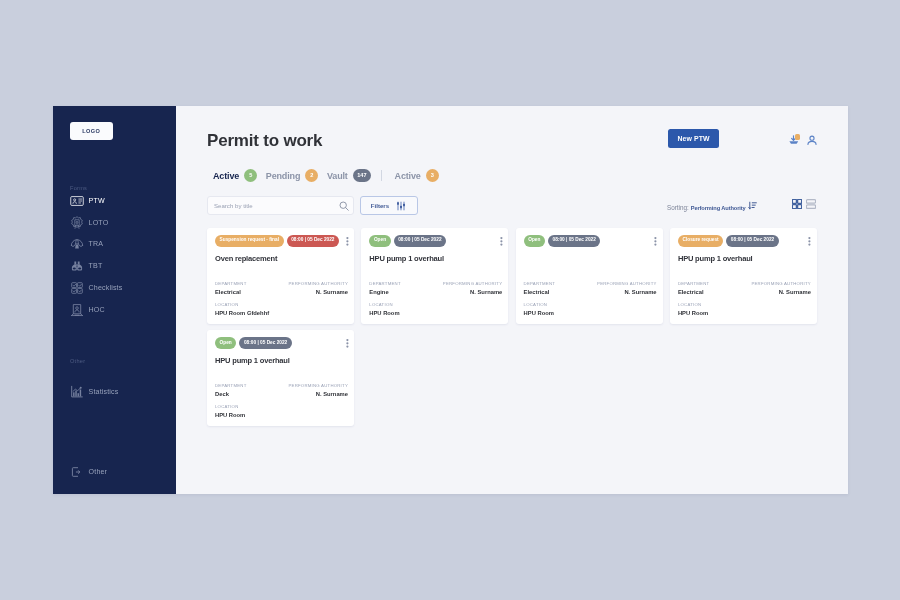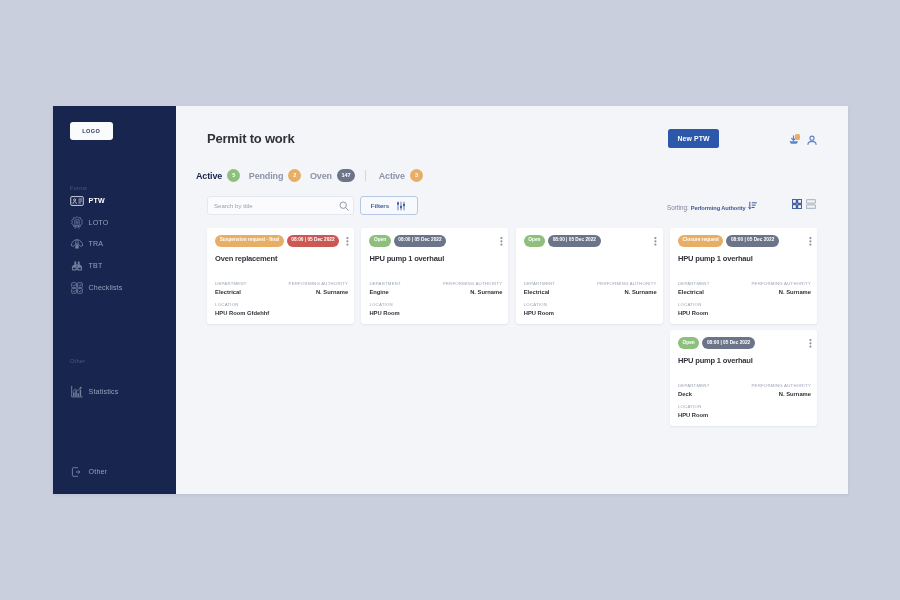--- a/index.html
+++ b/index.html
@@ -16,35 +16,35 @@
       display:flex;align-items:center;justify-content:center;font-size:5.6px;font-weight:700;color:#2b3a63;letter-spacing:.4px;}
 .navsec{position:absolute;left:0;width:100%;}
 .navsec > div[id]{position:absolute;left:0;width:100%;top:3px;}
 .navsec.forms{top:81px;}
 .navsec.other{top:254px;}
 .sec-label{font-size:5.6px;color:#4d5b82;letter-spacing:.25px;position:absolute;top:-3px;left:17px;line-height:8px;}
 .nav-item{display:flex;align-items:center;height:21.8px;padding-left:17px;gap:4.6px;cursor:pointer;}
 .nav-item .ico{width:14px;height:14px;flex:0 0 14px;display:block;}
 .nav-item .ico svg{display:block;}
 .nav-item .lbl{font-size:7.1px;color:#97a1ba;letter-spacing:.15px;white-space:nowrap;}
-.nav-item.active .lbl{color:#ffffff;font-weight:700;}
+.nav-item.active .lbl{color:#ffffff;font-weight:400;}
 .quit{position:absolute;left:0;top:355px;width:100%;}
 
 
 .main{flex:1;background:#f4f5f9;position:relative;}
-.page-title{position:absolute;left:31px;top:25px;font-size:13px;font-weight:700;color:#303238;letter-spacing:-.2px;}
+.page-title{position:absolute;left:31px;top:25px;font-size:17px;font-weight:700;color:#303238;letter-spacing:-.2px;}
 .newptw{position:absolute;left:492px;top:23px;width:51px;height:19px;background:#2c58ab;border-radius:2.5px;
         display:flex;align-items:center;justify-content:center;color:#fff;font-size:6.9px;font-weight:700;letter-spacing:.1px;cursor:pointer;}
 .hdr-icons{position:absolute;left:613px;top:29px;display:flex;align-items:flex-end;gap:8px;}
 .hdr-ico{width:10px;height:10px;position:relative;cursor:pointer;display:block;}
 .hdr-ico svg{display:block;}
 .notif-dot{position:absolute;right:-1px;top:-1px;width:5.5px;height:5.5px;border-radius:1.6px;background:#e8ae65;}
 
 
-.tabs{position:absolute;left:20px;top:63px;display:flex;align-items:center;}
+.tabs{position:absolute;left:37px;top:63px;display:flex;align-items:center;}
 .tab{display:flex;align-items:center;gap:5px;margin-right:8.5px;cursor:pointer;}
 .tab .tlbl{font-size:9px;color:#8c94a8;font-weight:700;letter-spacing:-.15px;}
 .tab.active .tlbl{color:#17254f;}
 .pill{height:13.2px;min-width:13.2px;border-radius:7px;padding:0 4.5px;display:flex;align-items:center;justify-content:center;
       font-size:5.6px;font-weight:700;color:#fff;line-height:1;}
 .tdiv{width:1px;height:11px;background:#d2d7e2;margin:0 12.5px 0 1.5px;}
 
 
 .search{position:absolute;left:31px;top:90px;width:147px;height:19px;background:#fbfbfd;border:1px solid #e6e8f0;border-radius:3px;
         display:flex;align-items:center;padding:0 4px 0 6px;}
@@ -53,21 +53,21 @@
 .filters{position:absolute;left:183.5px;top:90px;width:58px;height:19px;background:#f8f9fc;border:1px solid #b9c7e6;border-radius:3px;
          display:flex;align-items:center;justify-content:center;gap:7px;cursor:pointer;}
 .filters .flbl{font-size:6.1px;color:#3f5894;font-weight:700;}
 .sorting{position:absolute;left:491px;top:90px;display:flex;align-items:baseline;gap:2px;cursor:pointer;}
 .sorting .sk{font-size:6.3px;color:#7d8499;}
 .sorting .sv{font-size:5.7px;color:#3f5894;font-weight:700;letter-spacing:-.1px;}
 .viewtoggle{position:absolute;left:616px;top:89px;display:flex;align-items:center;gap:4px;}
 .vbtn{cursor:pointer;display:block;}
 
 
-.cards{position:absolute;left:31px;top:121.5px;width:610px;display:flex;flex-wrap:wrap;gap:5.8px 7.3px;justify-content:flex-end;}
+.cards{position:absolute;left:31px;top:121.5px;width:610px;display:flex;flex-wrap:wrap;gap:5.8px 7.3px;}
 .card{width:147px;height:96.5px;background:#fff;border-radius:3px;position:relative;
       box-shadow:0 1px 2px rgba(90,104,145,.11);}
 .card .badges{position:absolute;left:8px;top:7.5px;display:flex;align-items:center;gap:3px;}
 .badge{height:11.5px;border-radius:6px;display:flex;align-items:center;padding:0 4.6px;font-size:4.75px;font-weight:700;color:#fff;white-space:nowrap;line-height:1;}
 .kebab{position:absolute;right:2.5px;top:5.5px;width:9px;height:11px;cursor:pointer;display:block;}
 .card .ctitle{position:absolute;left:8px;top:26px;width:133px;font-size:7.55px;font-weight:700;color:#32343b;line-height:10.4px;letter-spacing:-0.2px;}
 .meta{position:absolute;left:8px;width:133px;}
 .meta.row1{top:53px;display:flex;justify-content:space-between;}
 .meta.row2{top:74px;}
 .mk{font-size:4.3px;color:#9aa2b6;letter-spacing:.23px;}
@@ -140,20 +140,33 @@
               <svg width="14" height="14" viewBox="0 0 28 28" fill="none">
     <rect x="3.4" y="3.4" width="9.8" height="9.8" rx="1.6" stroke="#76819f" stroke-width="1.6"></rect>
     <rect x="14.8" y="3.4" width="9.8" height="9.8" rx="1.6" stroke="#76819f" stroke-width="1.6"></rect>
     <rect x="3.4" y="14.8" width="9.8" height="9.8" rx="1.6" stroke="#76819f" stroke-width="1.6"></rect>
     <rect x="14.8" y="14.8" width="9.8" height="9.8" rx="1.6" stroke="#76819f" stroke-width="1.6"></rect>
     <path d="M6 8.3l2 2.2 3.3-3.9M17.4 8.3l2 2.2 3.3-3.9M6 19.7l2 2.2 3.3-3.9M17.4 19.7l2 2.2 3.3-3.9" stroke="#76819f" stroke-width="1.5" stroke-linecap="round" stroke-linejoin="round"></path>
               </svg>
             </span>
             <span class="lbl">Checklists</span>
           </div>
+          <div class="nav-item">
+            <span class="ico">
+              <svg width="14" height="14" viewBox="0 0 28 28" fill="none">
+    <path d="M6.6 3.2h14.8v18.4H6.6z" stroke="#76819f" stroke-width="1.7" stroke-linejoin="round"></path>
+    <circle cx="14" cy="10.2" r="2.6" stroke="#76819f" stroke-width="1.6"></circle>
+    <path d="M9.8 18.1c0-2.5 1.9-4 4.2-4s4.2 1.5 4.2 4" stroke="#76819f" stroke-width="1.6" stroke-linecap="round"></path>
+    <path d="M3.1 25.1h21.8" stroke="#76819f" stroke-width="1.7" stroke-linecap="round"></path>
+    <path d="M6.6 21.6L3.1 25.1M21.4 21.6l3.5 3.5" stroke="#76819f" stroke-width="1.7" stroke-linecap="round"></path>
+    <path d="M9.4 24.5h9.2" stroke="#76819f" stroke-width="2.2"></path>
+              </svg>
+            </span>
+            <span class="lbl">HOC</span>
+          </div>
         </div>
     </nav>
 
     <nav class="navsec other">
       <div class="sec-label">Other</div>
       <div id="other-items">
           <div class="nav-item">
             <span class="ico">
               <svg width="14" height="14" viewBox="0 0 28 28" fill="none">
     <path d="M3.4 2.6v21.2h21.2" stroke="#76819f" stroke-width="1.9" stroke-linecap="round"></path>
@@ -210,21 +223,21 @@
     <div class="tabs" id="tabs">
         <div class="tab active">
           <span class="tlbl">Active</span>
           <span class="pill" style="background:#8fbf7d">5</span>
         </div>
         <div class="tab">
           <span class="tlbl">Pending</span>
           <span class="pill" style="background:#e8ae65">2</span>
         </div>
         <div class="tab">
-          <span class="tlbl">Oven</span>
+          <span class="tlbl">Vault</span>
           <span class="pill" style="background:#6b7488">147</span>
         </div>
         <span class="tdiv"></span>
         <div class="tab">
           <span class="tlbl">Active</span>
           <span class="pill" style="background:#e8ae65">3</span>
         </div>
       </div>
 
     <div class="search">

